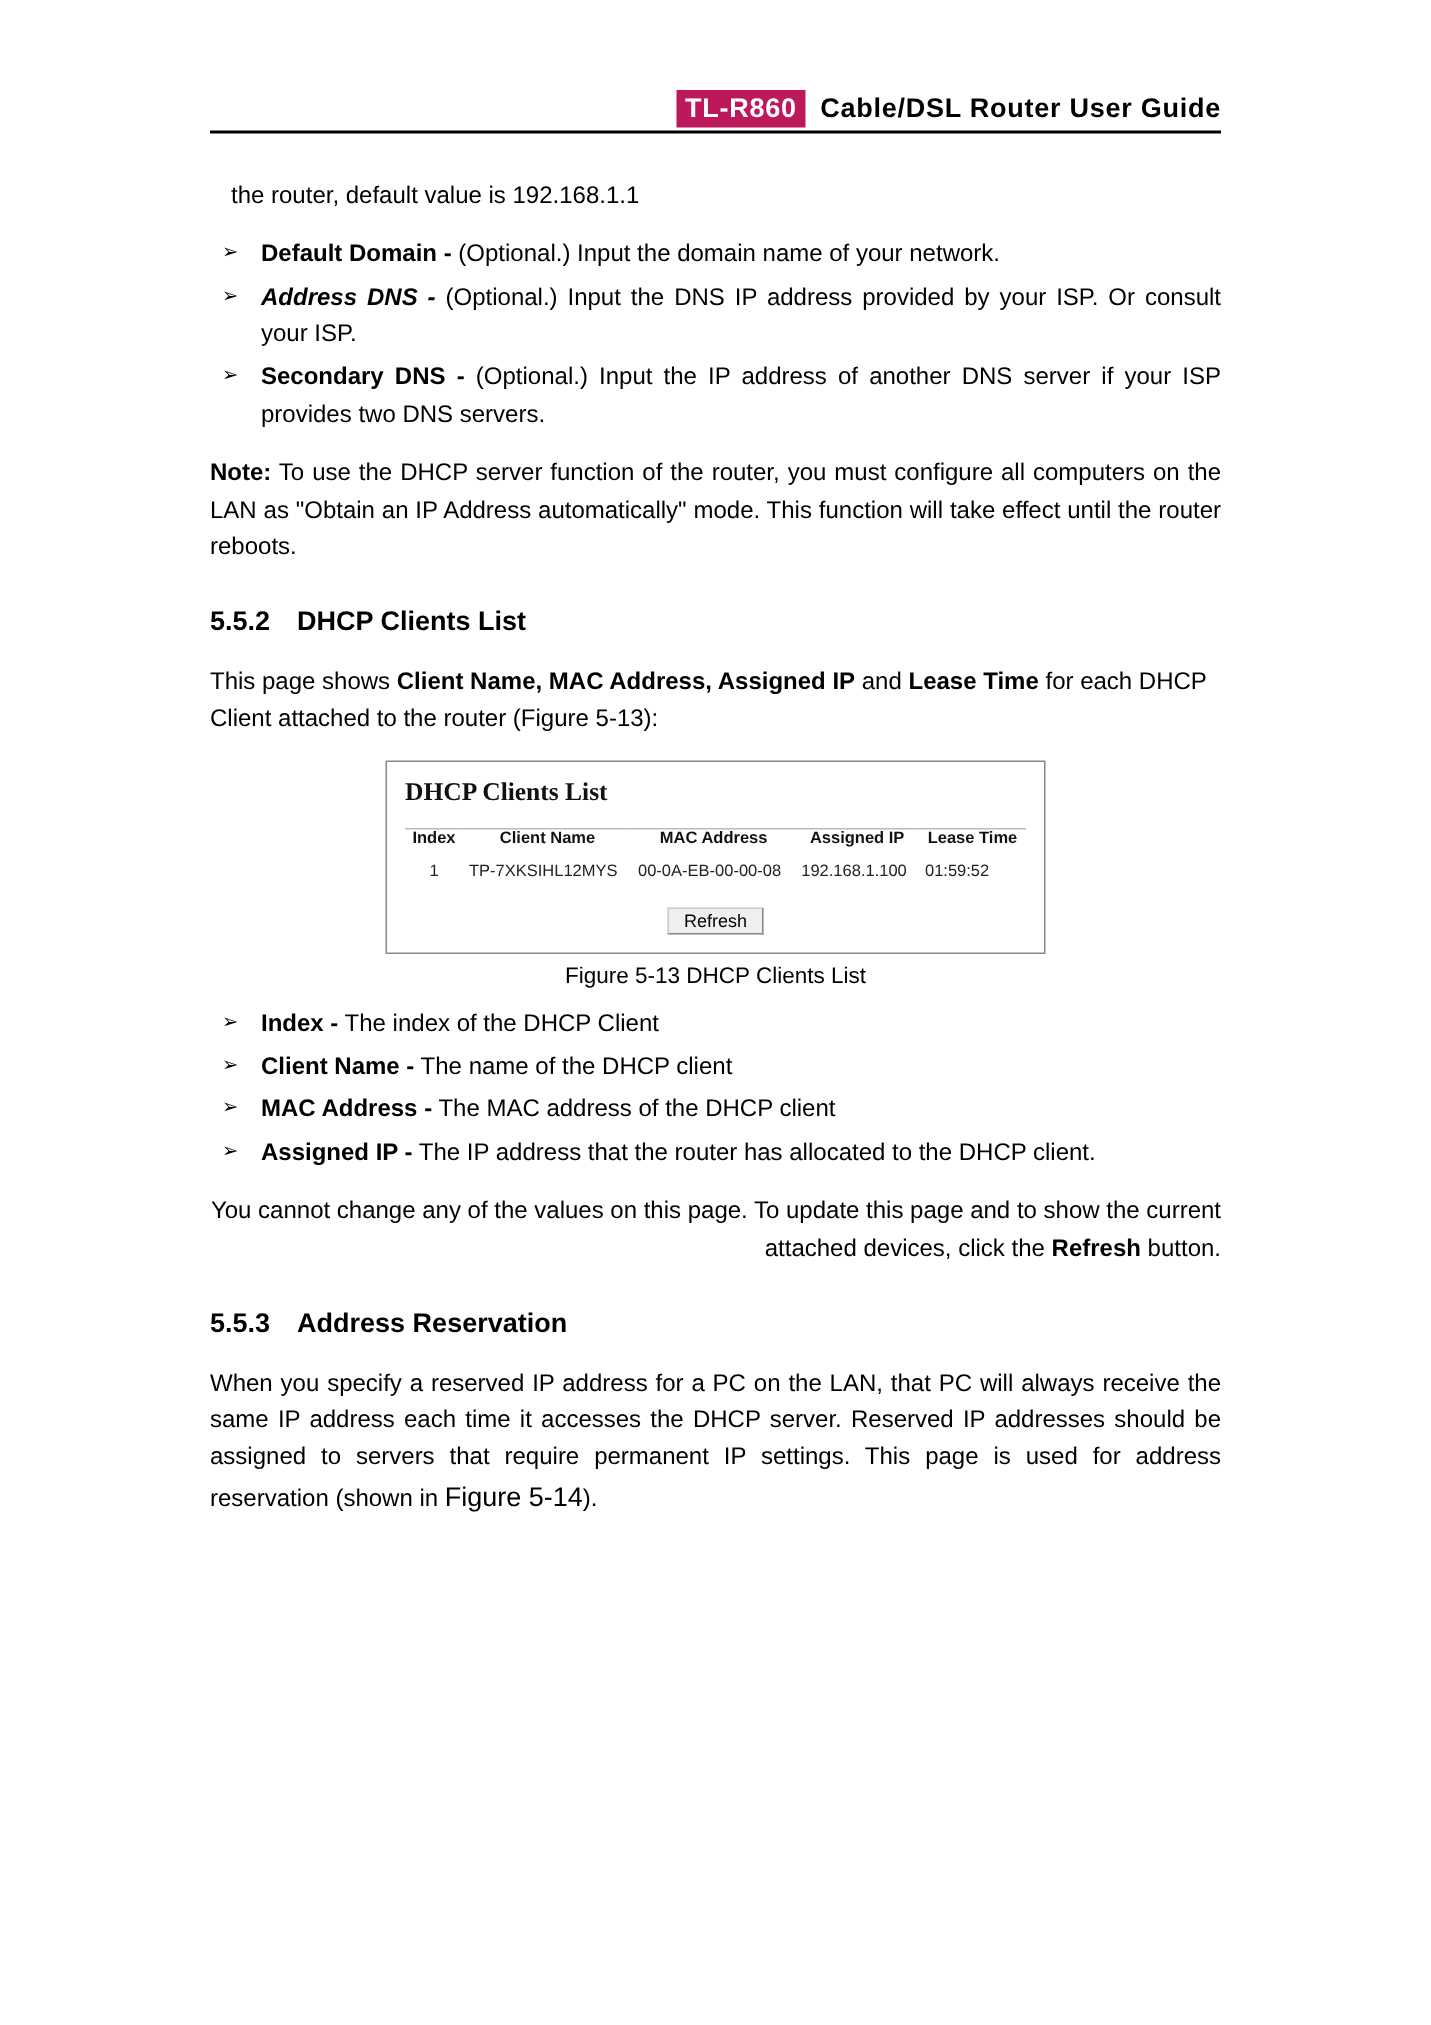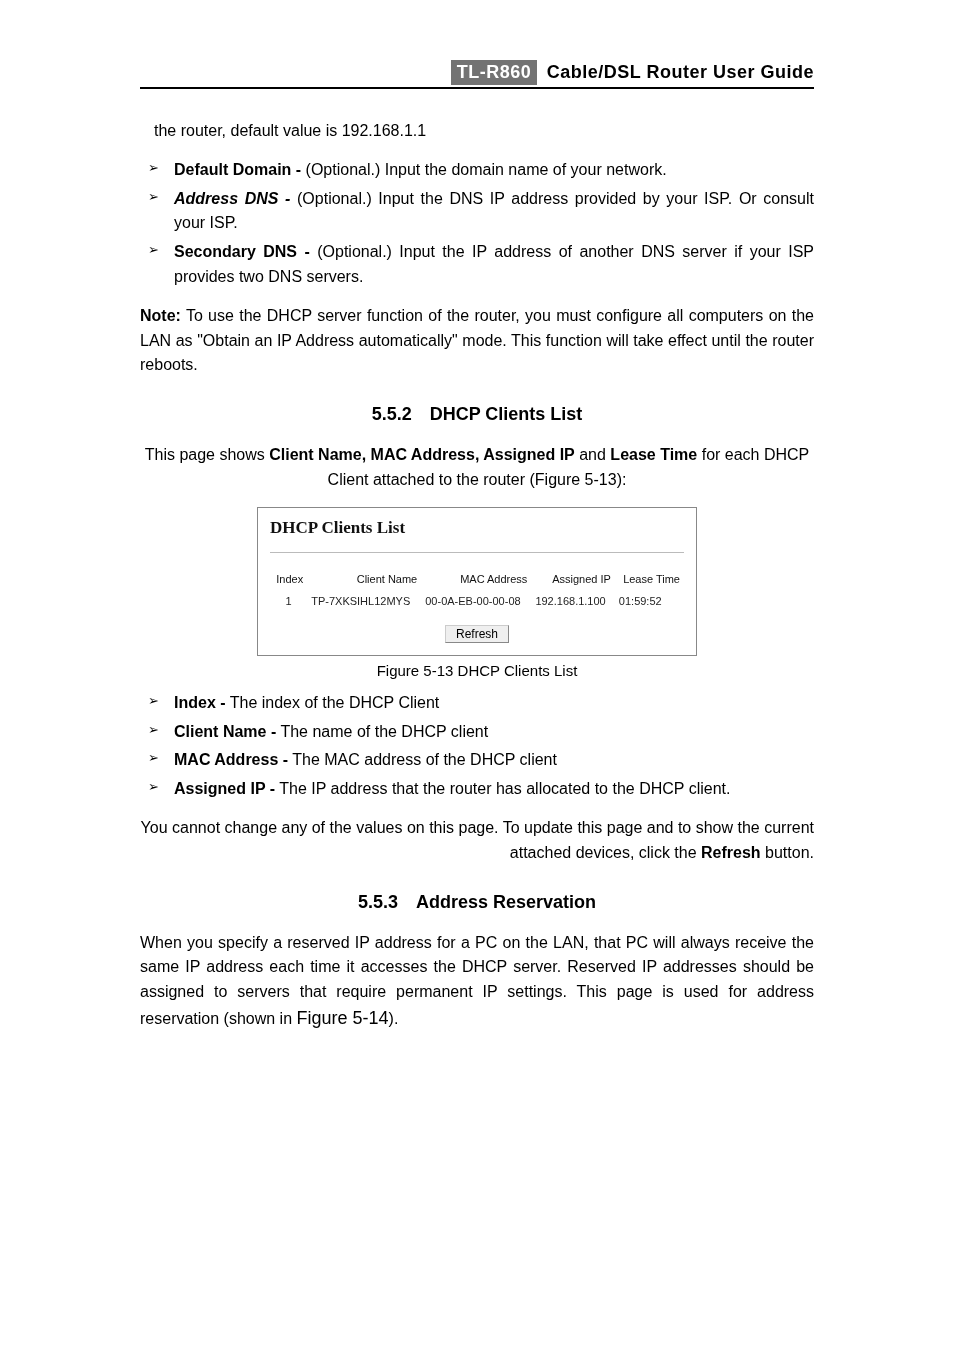--- a/index.html
+++ b/index.html
@@ -19,21 +19,21 @@
     margin-bottom: 30px;
     text-align: right;
   }
   .header-title {
     font-weight: bold;
     font-size: 18px;
     letter-spacing: 0.5px;
   }
   .header-title .box {
     display: inline-block;
-    background: #737373;
+    background: #be185d;
     color: #fff;
     padding: 2px 6px;
     margin-right: 4px;
   }
   p.body {
     font-size: 16px;
     line-height: 1.55;
     margin: 0 0 14px 0;
     text-align: justify;
   }
@@ -60,21 +60,20 @@
     top: 0;
     font-size: 13px;
     color: #000;
   }
   .bold { font-weight: bold; }
   .italic { font-style: italic; }
   h3.section {
     font-size: 18px;
     font-weight: bold;
     margin: 26px 0 18px 0;
-    text-align: center;
   }
   h3.section .num { display:inline-block; margin-right: 18px; }
   
   .figure-wrap {
     margin: 8px auto 4px auto;
     width: 440px;
   }
   .figure {
     border: 1px solid #888;
     background: #fff;
@@ -86,24 +85,24 @@
     font-size: 17px;
     color: #111;
     margin: 4px 0 14px 0;
   }
   .fig-table {
     width: 100%;
     border-collapse: collapse;
     font-size: 11px;
   }
   .fig-table th {
-    text-align: right;
+    text-align: center;
     border-top: 1px solid #bbb;
-    padding: 20px 4px 6px 4px;
-    font-weight: normal;
+    padding: 0 4px 6px 4px;
+    font-weight: bold;
     color: #111;
     white-space: nowrap;
   }
   .fig-table td {
     padding: 4px 4px;
     color: #222;
     white-space: nowrap;
   }
   .fig-table td.center, .fig-table th.center { text-align: center; }
   .refresh-btn {
@@ -151,21 +150,21 @@
   </ul>
 
   <p class="body">
     <span class="bold">Note:</span><span> To use the DHCP server function of the router, you must configure all computers on the LAN as "Obtain an IP Address automatically" mode. This function will take effect until the router reboots.</span>
   </p>
 
   <h3 class="section">
     <span class="num">5.5.2</span><span>DHCP Clients List</span>
   </h3>
 
-  <p class="body" style="text-align:center;">
+  <p class="body" style="text-align:left;">
     <span>This page shows </span><span class="bold">Client Name, MAC Address, Assigned IP</span><span> and </span><span class="bold">Lease Time</span><span> for each DHCP Client attached to the router (Figure 5-13):</span>
   </p>
 
   <div class="figure-wrap">
     <div class="figure">
       <div class="figure-title">DHCP Clients List</div>
       <table class="fig-table">
         <thead>
           <tr>
             <th>Index</th>

